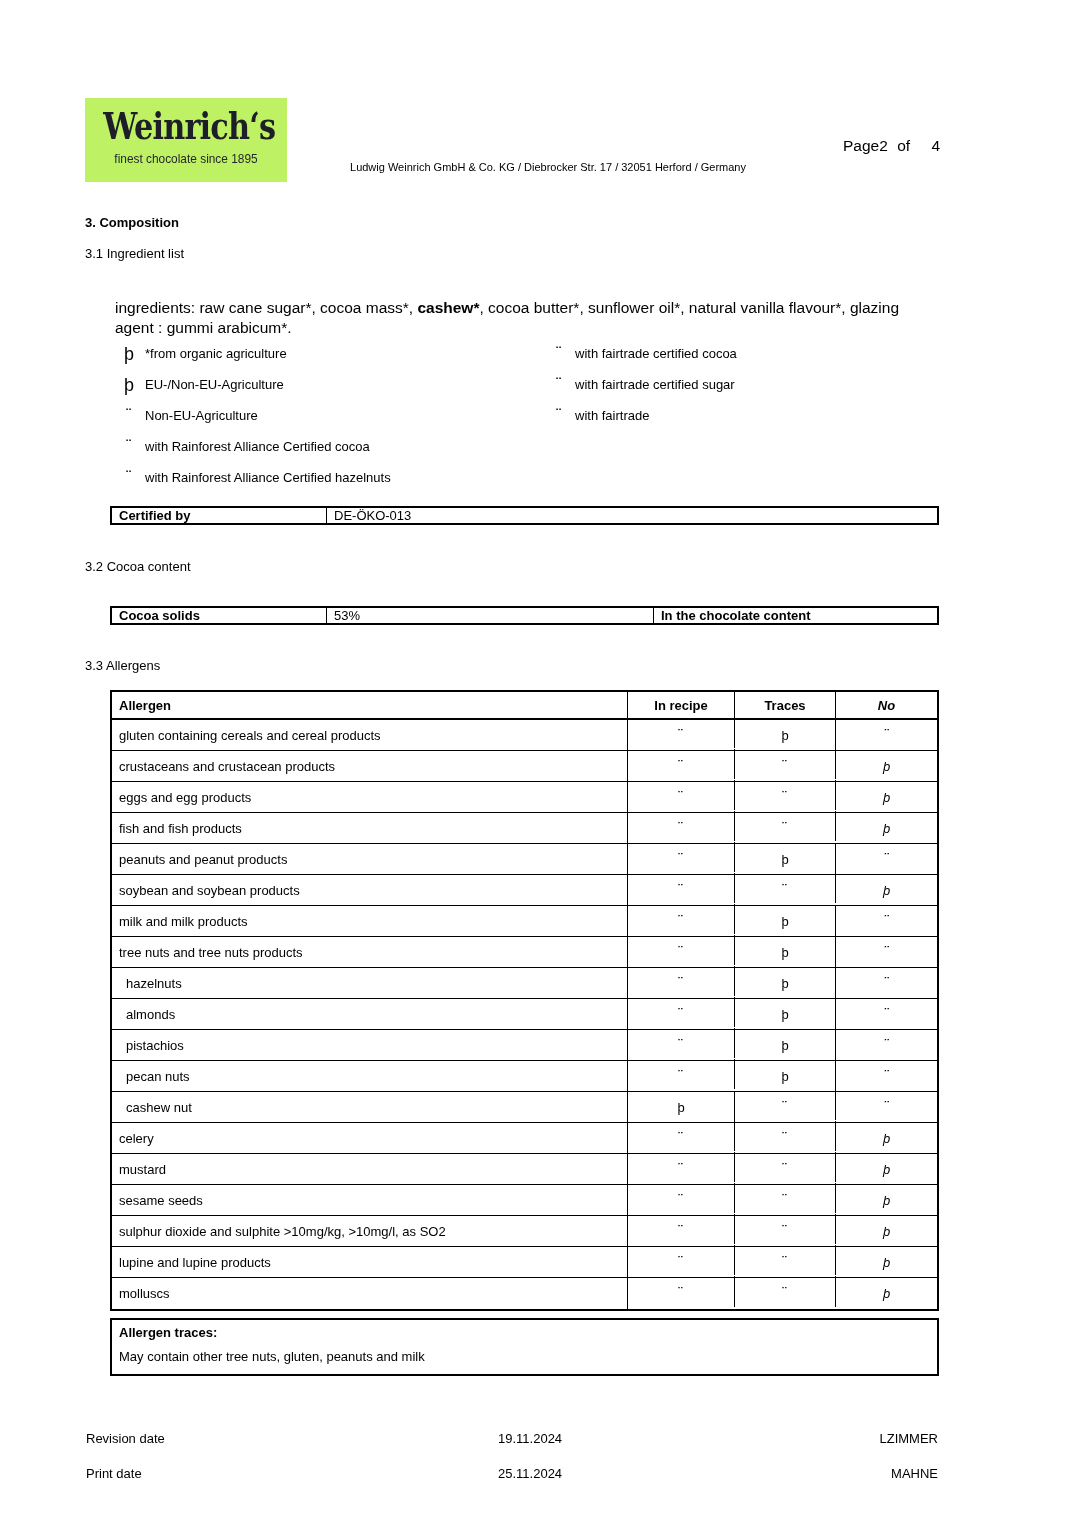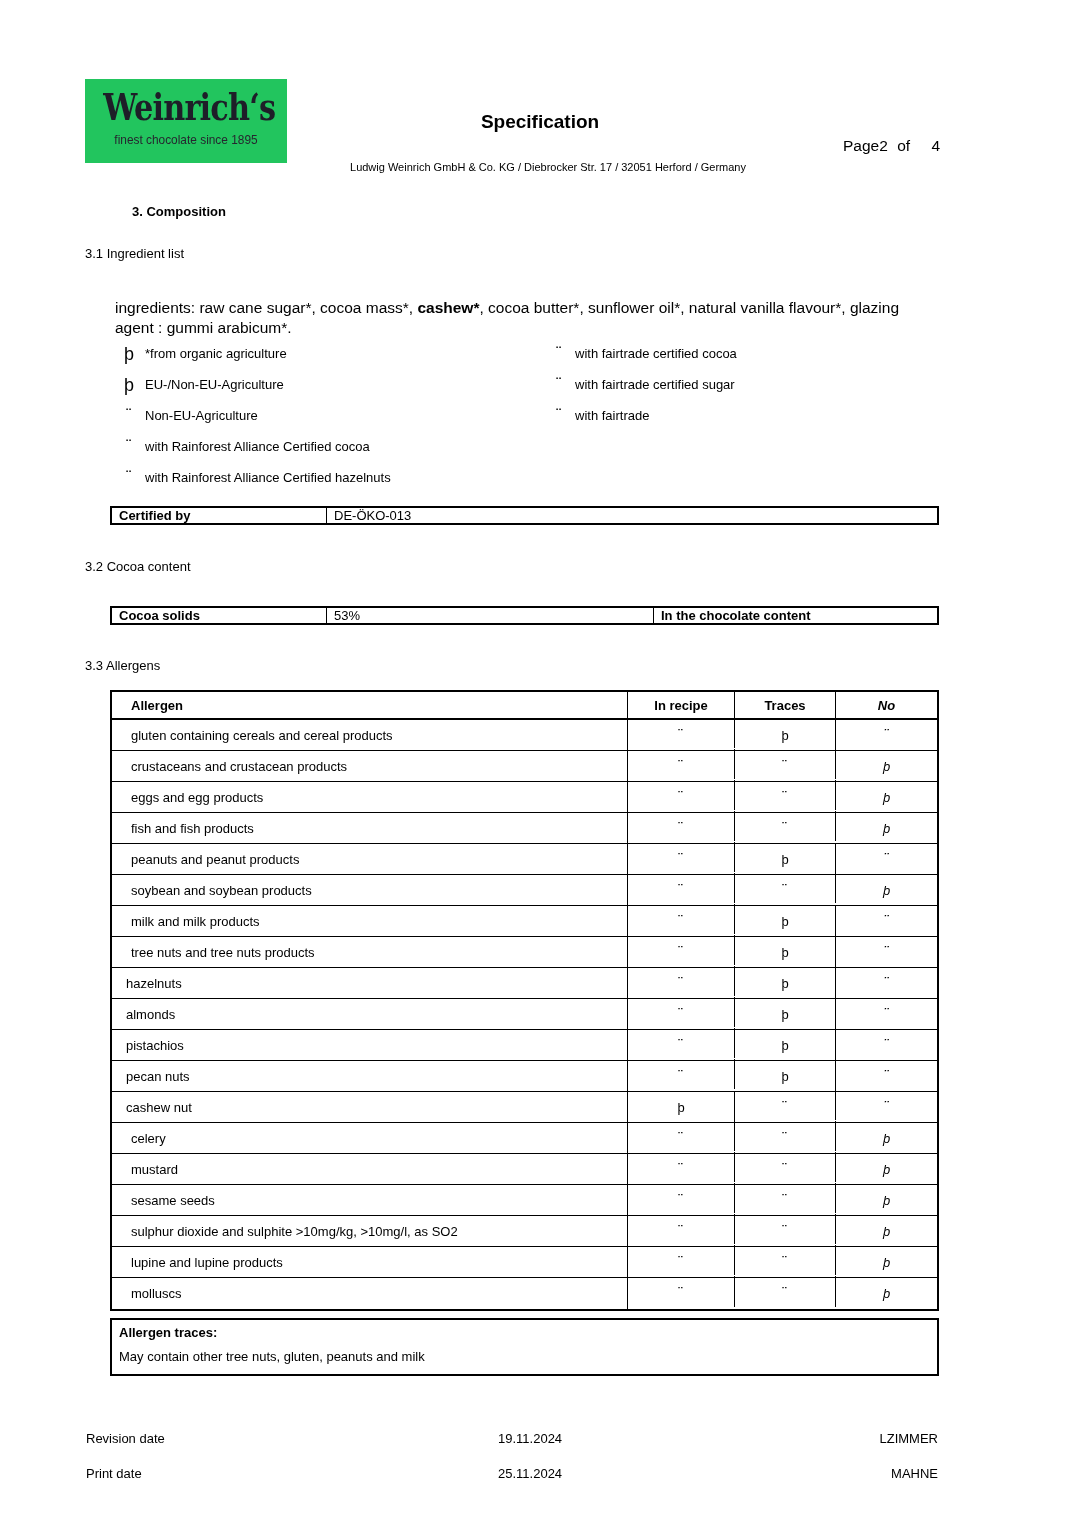--- a/index.html
+++ b/index.html
@@ -1,38 +1,38 @@
 <!DOCTYPE html>
 <html><head>
 <meta charset="utf-8">
 <style>
   html,body { margin:0; padding:0; background:#ffffff; }
   .page {
     position:relative; width:1080px; height:1528px; background:#ffffff;
     font-family:"Liberation Sans", sans-serif; color:#000; overflow:hidden;
   }
   
-  .logo-box { position:absolute; left:85px; top:79px; width:202px; height:84px;
-    background:#22c55e; text-align:center; }
+  .logo-box { position:absolute; left:85px; top:98px; width:202px; height:84px;
+    background:#bef264; text-align:center; }
   .logo-word { margin-top:6px; font-family:"DejaVu Serif", serif; font-weight:bold;
     font-size:37px; color:#1e1e28; letter-spacing:-1px;
     transform:scaleX(0.82); transform-origin:center; white-space:nowrap; }
   .logo-tag { margin-top:3px; font-size:13.5px; color:#26262f;
     transform:scaleX(0.88); transform-origin:center; white-space:nowrap; }
   .doc-title { position:absolute; left:0; top:111px; width:1080px; text-align:center;
     font-size:19px; font-weight:bold; }
   .page-num { position:absolute; left:843px; top:137px; font-size:15.5px; white-space:nowrap; }
   .page-num .pn-of { margin-left:5px; }
   .page-num .pn-total { margin-left:17px; }
   .address { position:absolute; left:8px; top:161px; width:1080px; text-align:center;
     font-size:11px; }
   
   .sec { position:absolute; left:85px; font-size:13px; }
   .sec.bold { font-weight:bold; }
-  .sec-comp { top:204px;margin-left:47px; }
+  .sec-comp { top:215px; }
   .sec-31 { top:246px; }
   .sec-32 { top:559px; }
   .sec-33 { top:658px; }
   
   .ingredients { position:absolute; left:115px; top:282px; width:800px;
     font-size:15.5px; line-height:20px; }
   
   .origin-list { position:absolute; top:338px; }
   .origin-left { left:113px; width:420px; }
   .origin-right { left:543px; width:420px; }
@@ -59,21 +59,21 @@
   
   .allergen-table { position:absolute; left:110px; top:690px; width:829px;
     border:2px solid #000; box-sizing:border-box; }
   .ahead, .arow { display:flex; box-sizing:border-box; }
   .ahead { height:28px; border-bottom:2px solid #000; }
   .arow { height:31px; border-bottom:1px solid #000; }
   .arow:last-child { border-bottom:none; }
   .acell { box-sizing:border-box; border-right:1px solid #000;
     display:flex; align-items:center; font-size:13px; }
   .acell:last-child { border-right:none; }
-  .acell.name { width:516px; padding-left:19px; }
+  .acell.name { width:516px; padding-left:7px; }
   .acell.name.indent { padding-left:14px;text-align:center; }
   .acell.m1 { width:107px; justify-content:center; }
   .acell.m2 { width:101px; justify-content:center; }
   .acell.m3 { flex:1; justify-content:center;font-style:italic; }
   .ahead .acell { font-weight:bold; }
   .ahead .acell.m1, .ahead .acell.m2, .ahead .acell.m3 { justify-content:center; }
   
   .traces-box { position:absolute; left:110px; top:1318px; width:829px; height:58px;
     border:2px solid #000; box-sizing:border-box; padding:5px 7px; }
   .traces-title { font-size:13px; font-weight:bold; }
@@ -88,21 +88,20 @@
 </head>
 <body>
 
 <div class="page">
 
   <div class="logo-box">
     <div class="logo-word">Weinrich‘s</div>
     <div class="logo-tag">finest chocolate since 1895</div>
   </div>
 
-  <div class="doc-title">Specification</div>
 
   <div class="page-num">
     <span>Page</span><span>2</span>
     <span class="pn-of">of</span>
     <span class="pn-total">4</span>
   </div>
 
   <div class="address">Ludwig Weinrich GmbH &amp; Co. KG / Diebrocker Str. 17 / 32051 Herford / Germany</div>
 
   <div class="sec bold sec-comp">3. Composition</div>

